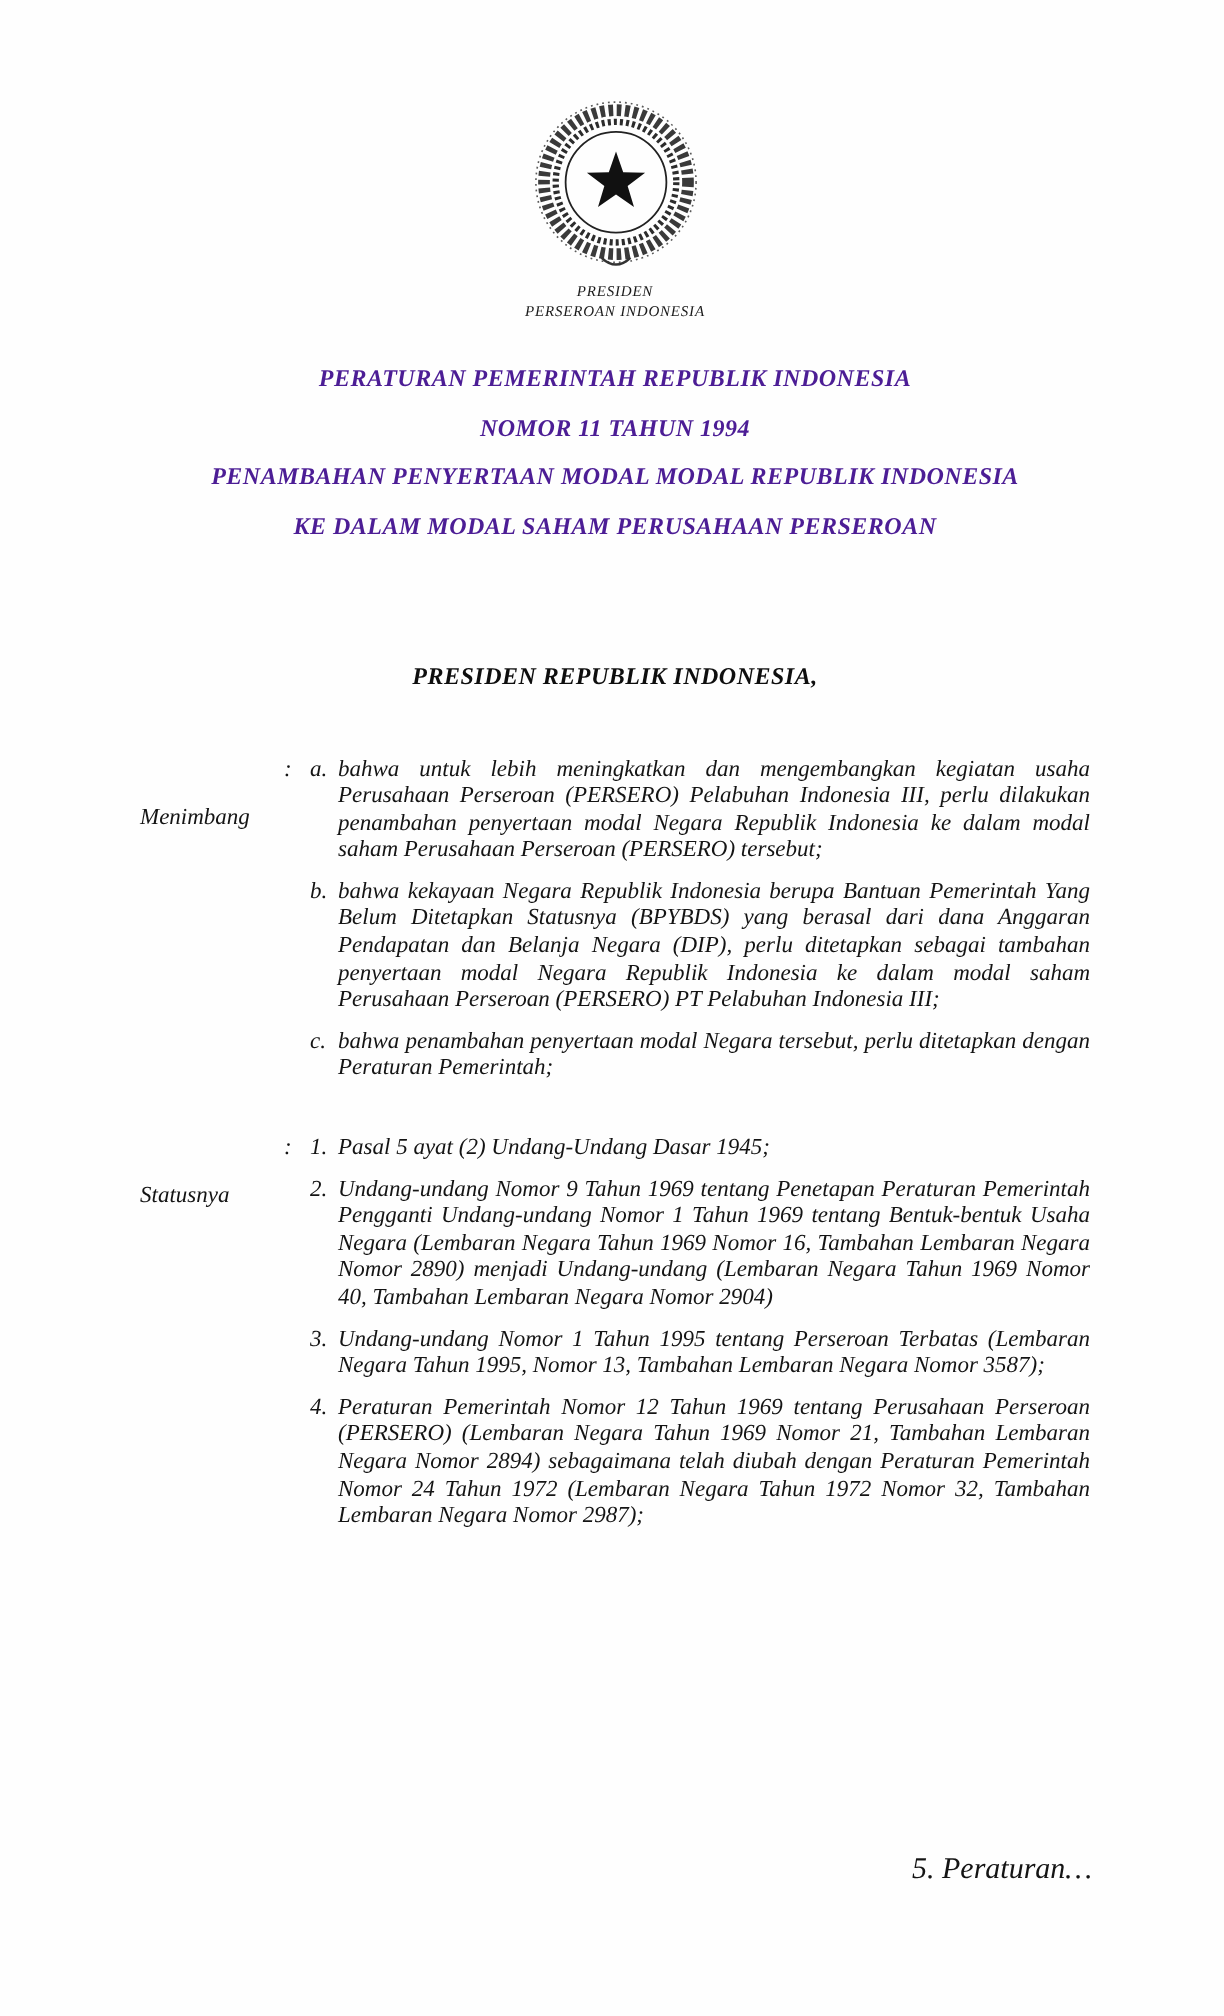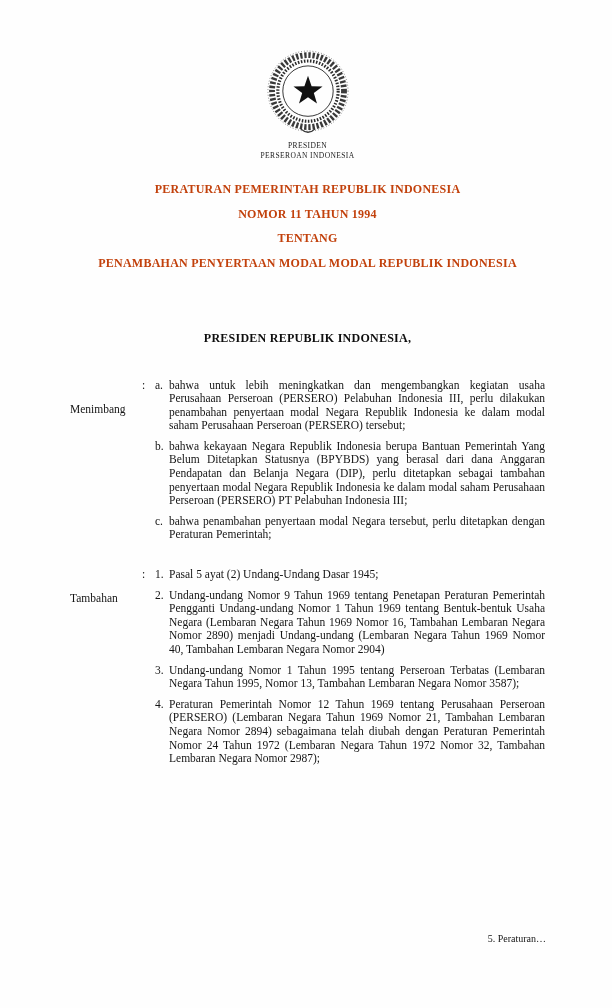--- a/index.html
+++ b/index.html
@@ -11,20 +11,21 @@
     color: #141414;
     -webkit-font-smoothing: antialiased;
   }
   .page {
     position: relative;
     width: 612px;
     height: 1008px;
     background: #fefefe;
     padding: 46px 67px 0 70px;
     overflow: hidden;
+    font-style: italic;
   }
   .emblem-wrap {
     text-align: center;
     line-height: 0;
   }
   .org {
     text-align: center;
     font-size: 7.5px;
     line-height: 9.5px;
     letter-spacing: 0.4px;
@@ -33,21 +34,21 @@
   }
   .title-block {
     margin-top: 22px;
     text-align: center;
   }
   .title-line {
     font-size: 12px;
     font-weight: bold;
     letter-spacing: 0.25px;
     margin-bottom: 9.5px;
-    color: #c2410c;
+    color: #4c1d95;
   }
   .salutation {
     margin-top: 60px;
     text-align: center;
     font-size: 12px;
     font-weight: bold;
     letter-spacing: 0.25px;
     color: #0e0e0e;
   }
   .section {
@@ -61,21 +62,21 @@
   .section .colon { width: 13px; flex-shrink: 0; }
   .section .items { flex: 1; }
   .item { display: flex; margin-bottom: 7px; }
   .item:last-child { margin-bottom: 0; }
   .item .marker { width: 14px; flex-shrink: 0; }
   .item .text { flex: 1; text-align: justify; }
   .footer-continuation {
     position: absolute;
     right: 66px;
     bottom: 64px;
-    font-size: 10px;
+    font-size: 15px;
     color: #141414;
   }
 </style>
 </head>
 <body>
 
 <div class="page">
 
   <div class="emblem-wrap">
     <svg width="90" height="92" viewBox="-50 -50 100 102" xmlns="http://www.w3.org/2000/svg">
@@ -89,22 +90,22 @@
   </div>
 
   <div class="org">
     <div>PRESIDEN</div>
     <div>PERSEROAN INDONESIA</div>
   </div>
 
   <div class="title-block">
     <div class="title-line">PERATURAN PEMERINTAH REPUBLIK INDONESIA</div>
     <div class="title-line">NOMOR 11 TAHUN 1994</div>
-    <div class="title-line">TENTANG</div>
     <div class="title-line">PENAMBAHAN PENYERTAAN MODAL MODAL REPUBLIK INDONESIA</div>
+    <div class="title-line">KE DALAM MODAL SAHAM PERUSAHAAN PERSEROAN</div>
   </div>
 
   <div class="salutation">PRESIDEN REPUBLIK INDONESIA,</div>
 
   <div class="section section-menimbang">
     <div class="label">Menimbang</div>
     <div class="colon">:</div>
     <div class="items">
       <div class="item">
         <span class="marker">a.</span>
@@ -115,21 +116,21 @@
         <span class="text">bahwa kekayaan Negara Republik Indonesia berupa Bantuan Pemerintah Yang Belum Ditetapkan Statusnya (BPYBDS) yang berasal dari dana Anggaran Pendapatan dan Belanja Negara (DIP), perlu ditetapkan sebagai tambahan penyertaan modal Negara Republik Indonesia ke dalam modal saham Perusahaan Perseroan (PERSERO) PT Pelabuhan Indonesia III;</span>
       </div>
       <div class="item">
         <span class="marker">c.</span>
         <span class="text">bahwa penambahan penyertaan modal Negara tersebut, perlu ditetapkan dengan Peraturan Pemerintah;</span>
       </div>
     </div>
   </div>
 
   <div class="section section-mengingat">
-    <div class="label">Tambahan</div>
+    <div class="label">Statusnya</div>
     <div class="colon">:</div>
     <div class="items">
       <div class="item">
         <span class="marker">1.</span>
         <span class="text">Pasal 5 ayat (2) Undang-Undang Dasar 1945;</span>
       </div>
       <div class="item">
         <span class="marker">2.</span>
         <span class="text">Undang-undang Nomor 9 Tahun 1969 tentang Penetapan Peraturan Pemerintah Pengganti Undang-undang Nomor 1 Tahun 1969 tentang Bentuk-bentuk Usaha Negara (Lembaran Negara Tahun 1969 Nomor 16, Tambahan Lembaran Negara Nomor 2890) menjadi Undang-undang (Lembaran Negara Tahun 1969 Nomor 40, Tambahan Lembaran Negara Nomor 2904)</span>
       </div>

